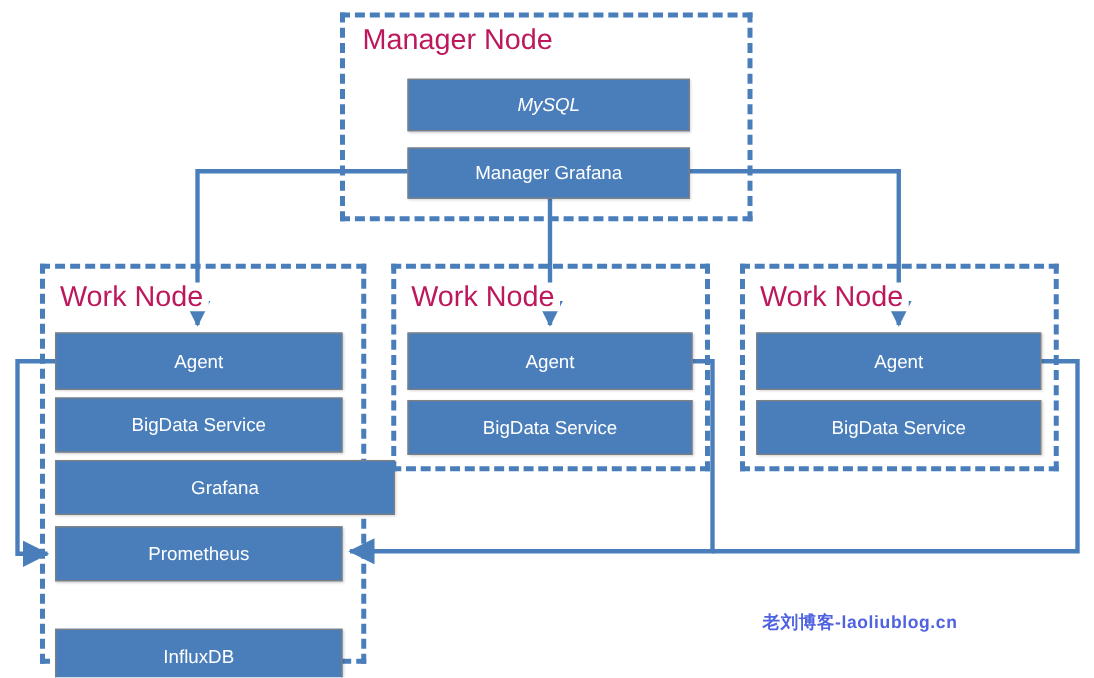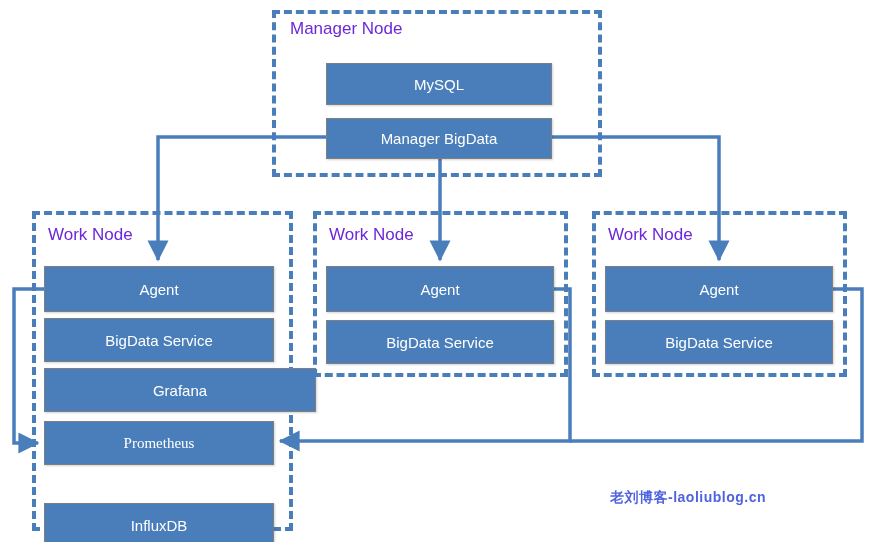--- a/index.html
+++ b/index.html
@@ -19,22 +19,22 @@
   }
   
   .group {
     position: absolute;
     box-sizing: border-box;
     border: 4px dashed #4a7ebb;
     background: transparent;
   }
   .group-label {
     position: absolute;
-    color: #6d28d9;
-    font-size: 17px;
+    color: #be185d;
+    font-size: 23px;
     line-height: 1;
     white-space: nowrap;
     background: #ffffff;
     padding: 0 4px;
   }
   
   .box {
     position: absolute;
     box-sizing: border-box;
     background: #4a7ebb;
@@ -87,28 +87,28 @@
         <path class="wire" d="M 552 137 L 719 137 L 719 260" marker-end="url(#arrowhead)"></path>
         <path class="wire" d="M 44 289 L 14 289 L 14 443 L 38 443" marker-end="url(#arrowhead)"></path>
         <path class="wire" d="M 554 289 L 570 289 L 570 441 L 280 441" marker-end="url(#arrowhead)"></path>
         <path class="wire" d="M 833 289 L 862 289 L 862 441 L 570 441"></path>
       </g>
   </svg>
 
   <div id="groups-layer">
       <div class="group" style="left: 272px; top: 10px; width: 330px; height: 167px;"></div>
       <div class="group-label" style="left: 286px; top: 20px;">Manager Node</div>
-      <div class="box" style="left: 326px; top: 63px; width: 226px; height: 42px;">MySQL</div>
-      <div class="box" style="left: 326px; top: 118px; width: 226px; height: 41px;">Manager BigData</div>
+      <div class="box" style="left: 326px; top: 63px; width: 226px; height: 42px; font-style: italic;">MySQL</div>
+      <div class="box" style="left: 326px; top: 118px; width: 226px; height: 41px;">Manager Grafana</div>
       <div class="group" style="left: 32px; top: 211px; width: 261px; height: 320px;"></div>
       <div class="group-label" style="left: 44px; top: 226px;">Work Node</div>
       <div class="box" style="left: 44px; top: 266px; width: 230px; height: 46px;">Agent</div>
       <div class="box" style="left: 44px; top: 318px; width: 230px; height: 44px;">BigData Service</div>
       <div class="box" style="left: 44px; top: 368px; width: 272px; height: 44px;">Grafana</div>
-      <div class="box" style="left: 44px; top: 421px; width: 230px; height: 44px; font-family: Liberation Serif, serif;">Prometheus</div>
+      <div class="box" style="left: 44px; top: 421px; width: 230px; height: 44px;">Prometheus</div>
       <div class="box" style="left: 44px; top: 475px; width: 230px; height: 44px; margin-top: 28px;">InfluxDB</div>
       <div class="group" style="left: 313px; top: 211px; width: 255px; height: 166px;"></div>
       <div class="group-label" style="left: 325px; top: 226px;">Work Node</div>
       <div class="box" style="left: 326px; top: 266px; width: 228px; height: 46px;">Agent</div>
       <div class="box" style="left: 326px; top: 320px; width: 228px; height: 44px;">BigData Service</div>
       <div class="group" style="left: 592px; top: 211px; width: 255px; height: 166px;"></div>
       <div class="group-label" style="left: 604px; top: 226px;">Work Node</div>
       <div class="box" style="left: 605px; top: 266px; width: 228px; height: 46px;">Agent</div>
       <div class="box" style="left: 605px; top: 320px; width: 228px; height: 44px;">BigData Service</div>
     </div>

